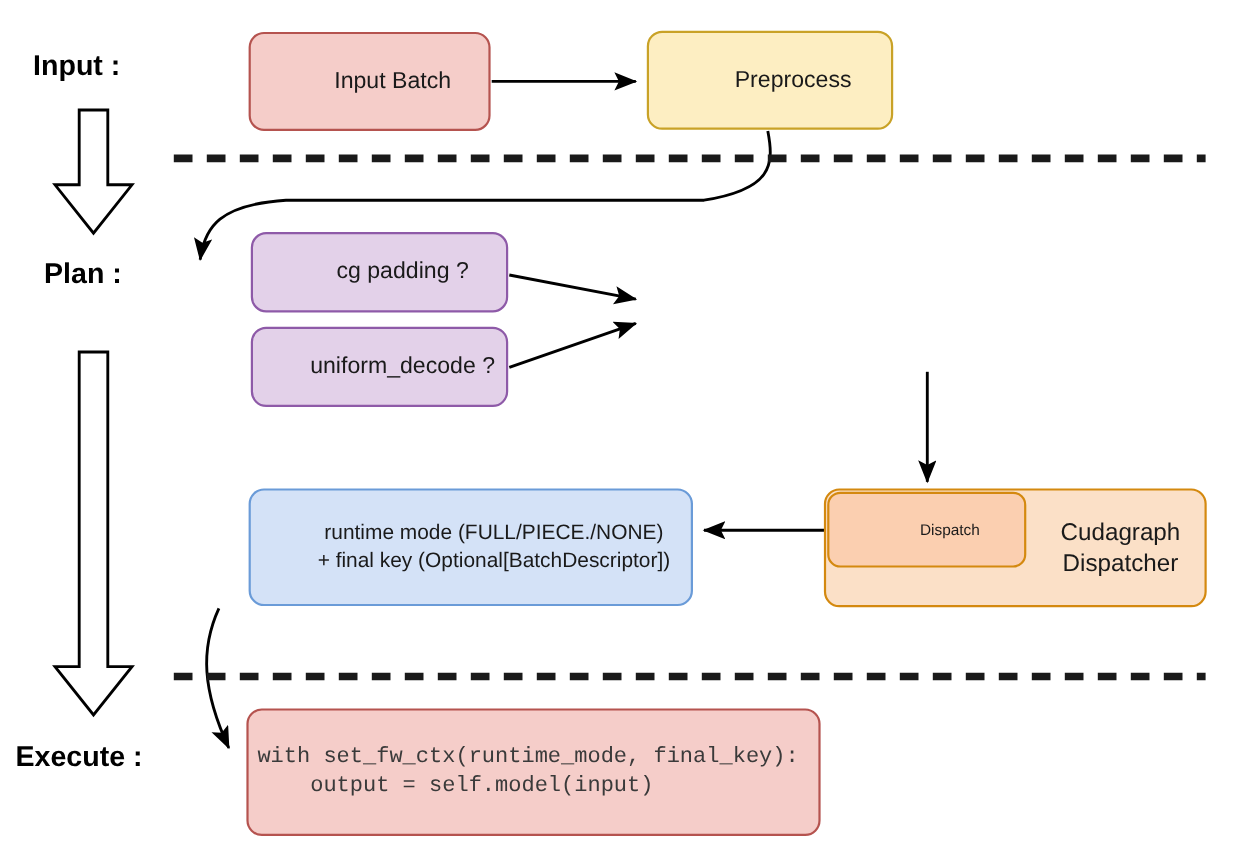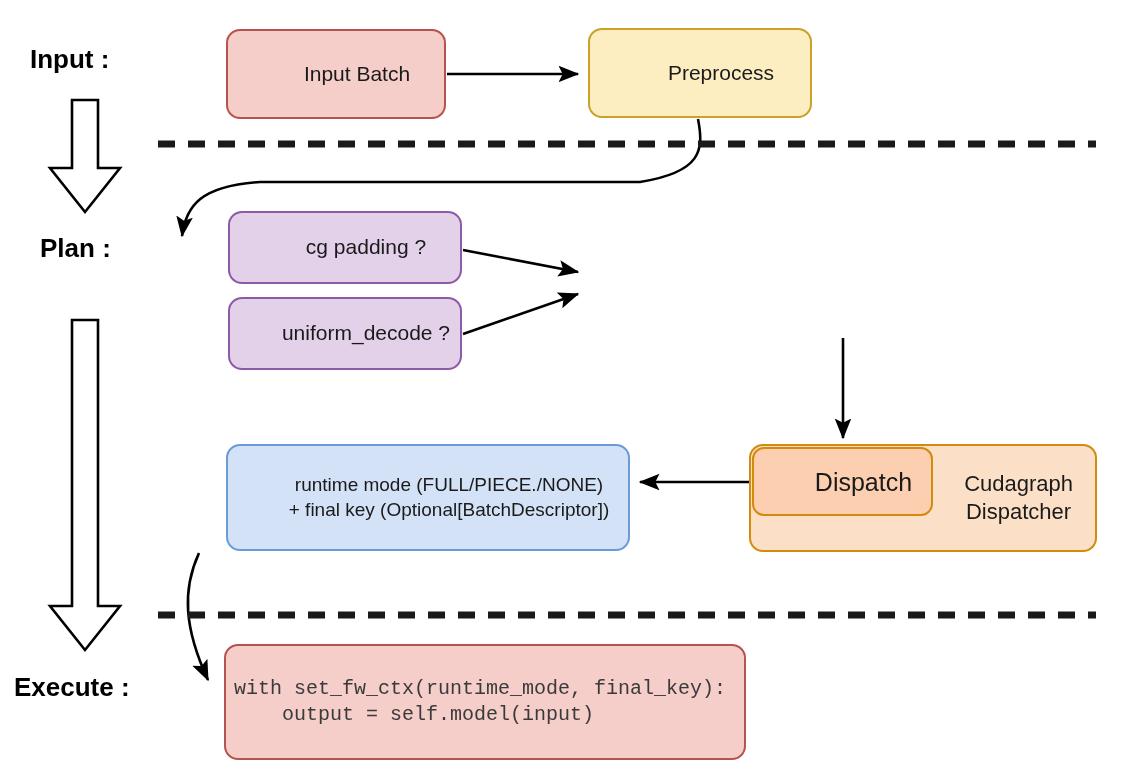--- a/index.html
+++ b/index.html
@@ -99,18 +99,18 @@
 
   <div class="node" style="left:228px; top:297px; width:234px; height:73px; background:#e3d1e9; border-color:#8e5aa8; font-size:21px;">uniform_decode ?</div>
 
 
   <div class="node" style="left:226px; top:444px; width:404px; height:107px; background:#d4e2f7; border-color:#6a9bd8; font-size:19px;">runtime mode (FULL/PIECE./NONE)
 + final key (Optional[BatchDescriptor])</div>
 
   <div class="node" style="left:749px; top:444px; width:348px; height:108px; background:#fbe0c7; border-color:#d4890f; font-size:22px; justify-content:flex-end; padding-right:22px; align-items:center;">Cudagraph
 Dispatcher</div>
 
-  <div class="node" style="left:752px; top:447px; width:181px; height:69px; background:#fbcfb0; border-color:#d4890f; font-size:25px; border-radius:12px;">Dispatch</div>
+  <div class="node" style="left:752px; top:447px; width:181px; height:69px; background:#fbcfb0; border-color:#d4890f; font-size:14px; border-radius:12px;">Dispatch</div>
 
   <div class="node code" style="left:224px; top:644px; width:522px; height:116px; background:#f5cdc9; border-color:#b5534f; font-size:20px; padding:0 0 0 8px;">with set_fw_ctx(runtime_mode, final_key):
     output = self.model(input)</div>
 
 </div>
 
 </body></html>

